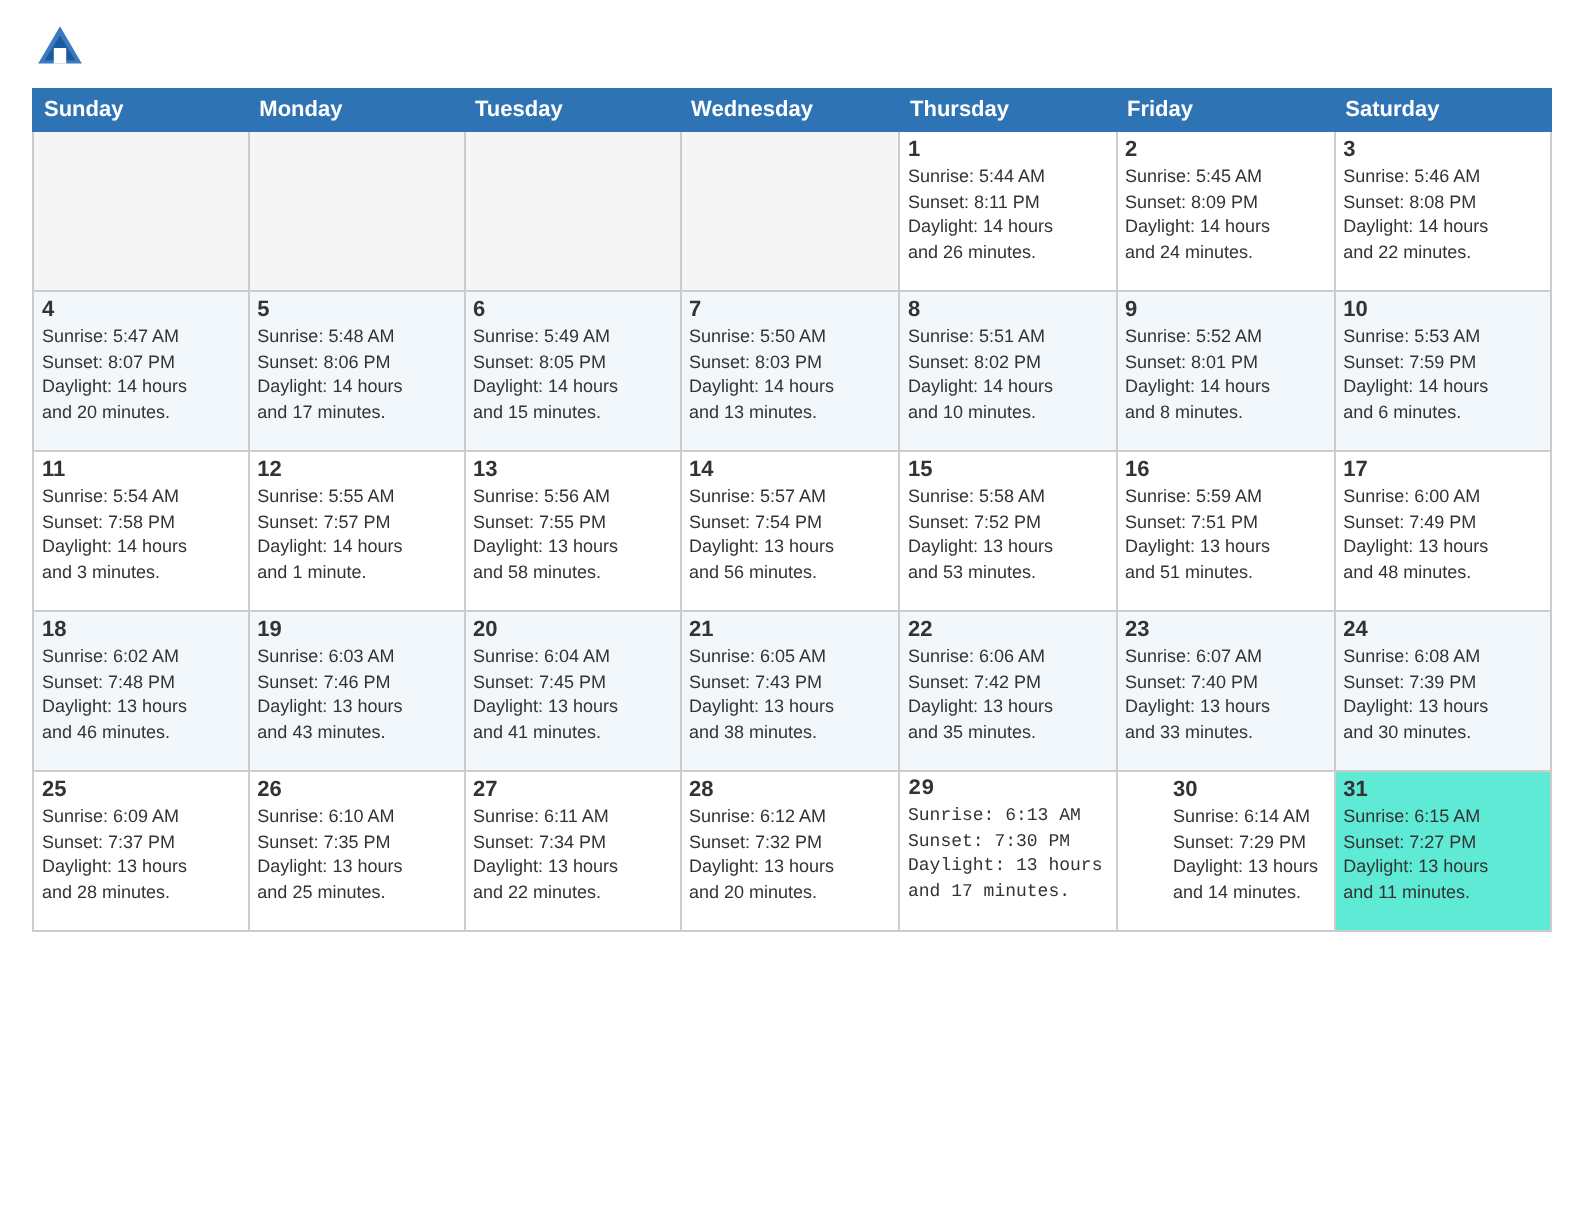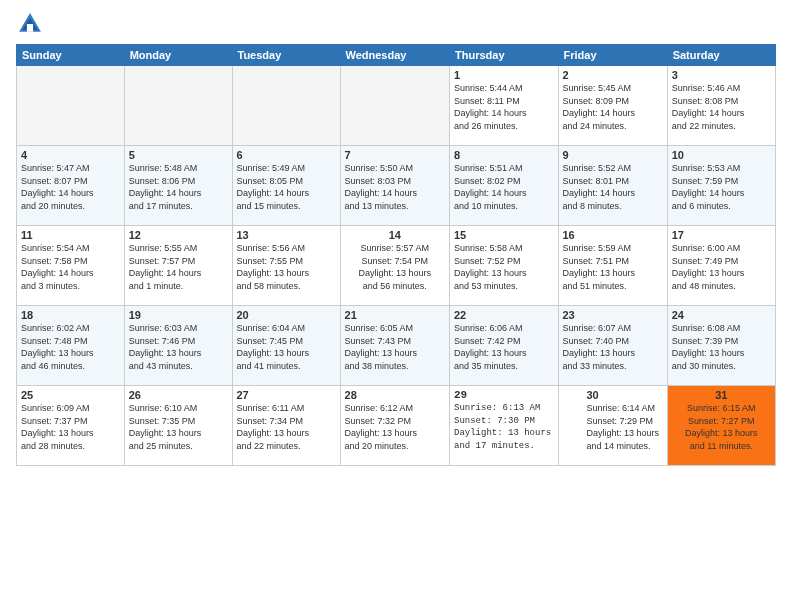--- a/index.html
+++ b/index.html
@@ -183,21 +183,21 @@
             <div class="day-info">Sunrise: 5:54 AM<br>Sunset: 7:58 PM<br>Daylight: 14 hours<br>and 3 minutes.</div>
           </td>
           <td style="background: rgb(255, 255, 255);">
             <div class="day-number">12</div>
             <div class="day-info">Sunrise: 5:55 AM<br>Sunset: 7:57 PM<br>Daylight: 14 hours<br>and 1 minute.</div>
           </td>
           <td style="background: rgb(255, 255, 255);">
             <div class="day-number">13</div>
             <div class="day-info">Sunrise: 5:56 AM<br>Sunset: 7:55 PM<br>Daylight: 13 hours<br>and 58 minutes.</div>
           </td>
-          <td style="background: rgb(255, 255, 255); text-align: center;">
+          <td style="background: rgb(255, 255, 255);">
             <div class="day-number">14</div>
             <div class="day-info">Sunrise: 5:57 AM<br>Sunset: 7:54 PM<br>Daylight: 13 hours<br>and 56 minutes.</div>
           </td>
           <td style="background: rgb(255, 255, 255);">
             <div class="day-number">15</div>
             <div class="day-info">Sunrise: 5:58 AM<br>Sunset: 7:52 PM<br>Daylight: 13 hours<br>and 53 minutes.</div>
           </td>
           <td style="background: rgb(255, 255, 255);">
             <div class="day-number">16</div>
             <div class="day-info">Sunrise: 5:59 AM<br>Sunset: 7:51 PM<br>Daylight: 13 hours<br>and 51 minutes.</div>
@@ -255,20 +255,20 @@
             <div class="day-info">Sunrise: 6:12 AM<br>Sunset: 7:32 PM<br>Daylight: 13 hours<br>and 20 minutes.</div>
           </td>
           <td style="background: rgb(255, 255, 255); font-family: Liberation Mono, monospace;">
             <div class="day-number">29</div>
             <div class="day-info">Sunrise: 6:13 AM<br>Sunset: 7:30 PM<br>Daylight: 13 hours<br>and 17 minutes.</div>
           </td>
           <td style="background: rgb(255, 255, 255); padding-left: 28px;">
             <div class="day-number">30</div>
             <div class="day-info">Sunrise: 6:14 AM<br>Sunset: 7:29 PM<br>Daylight: 13 hours<br>and 14 minutes.</div>
           </td>
-          <td style="background: #f97316; text-align: center;">
+          <td style="background: #5eead4;">
             <div class="day-number">31</div>
             <div class="day-info">Sunrise: 6:15 AM<br>Sunset: 7:27 PM<br>Daylight: 13 hours<br>and 11 minutes.</div>
           </td>
         </tr>
       </tbody>
   </table>
 </div>
 
 </body></html>

